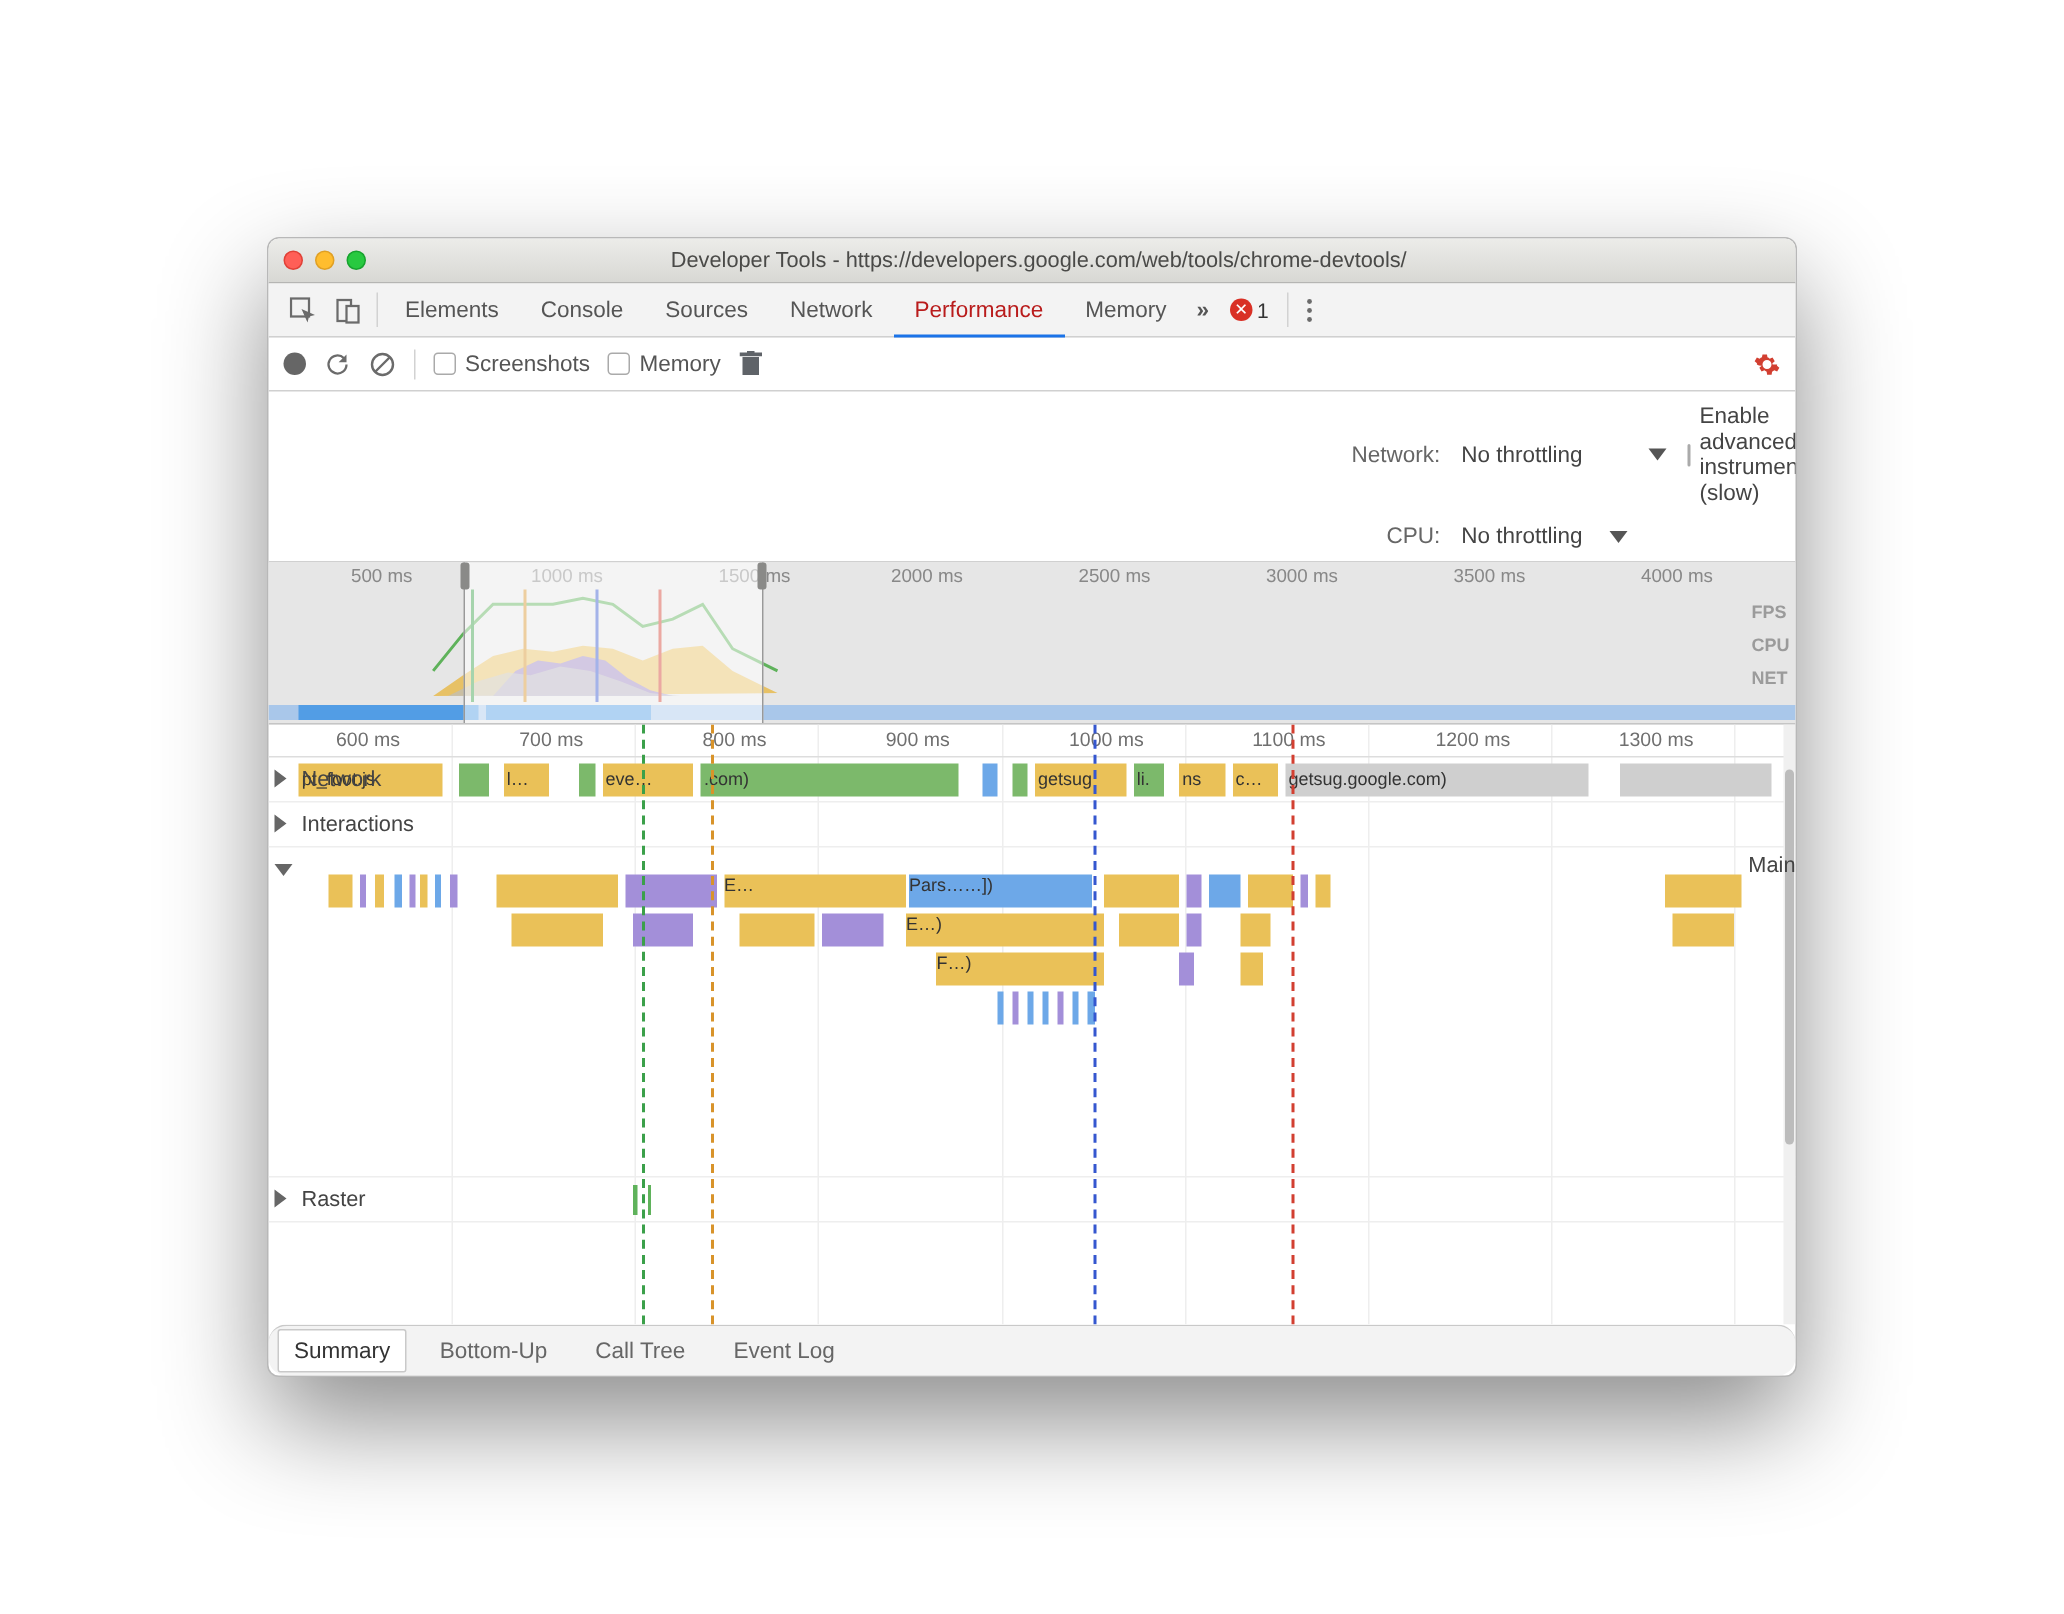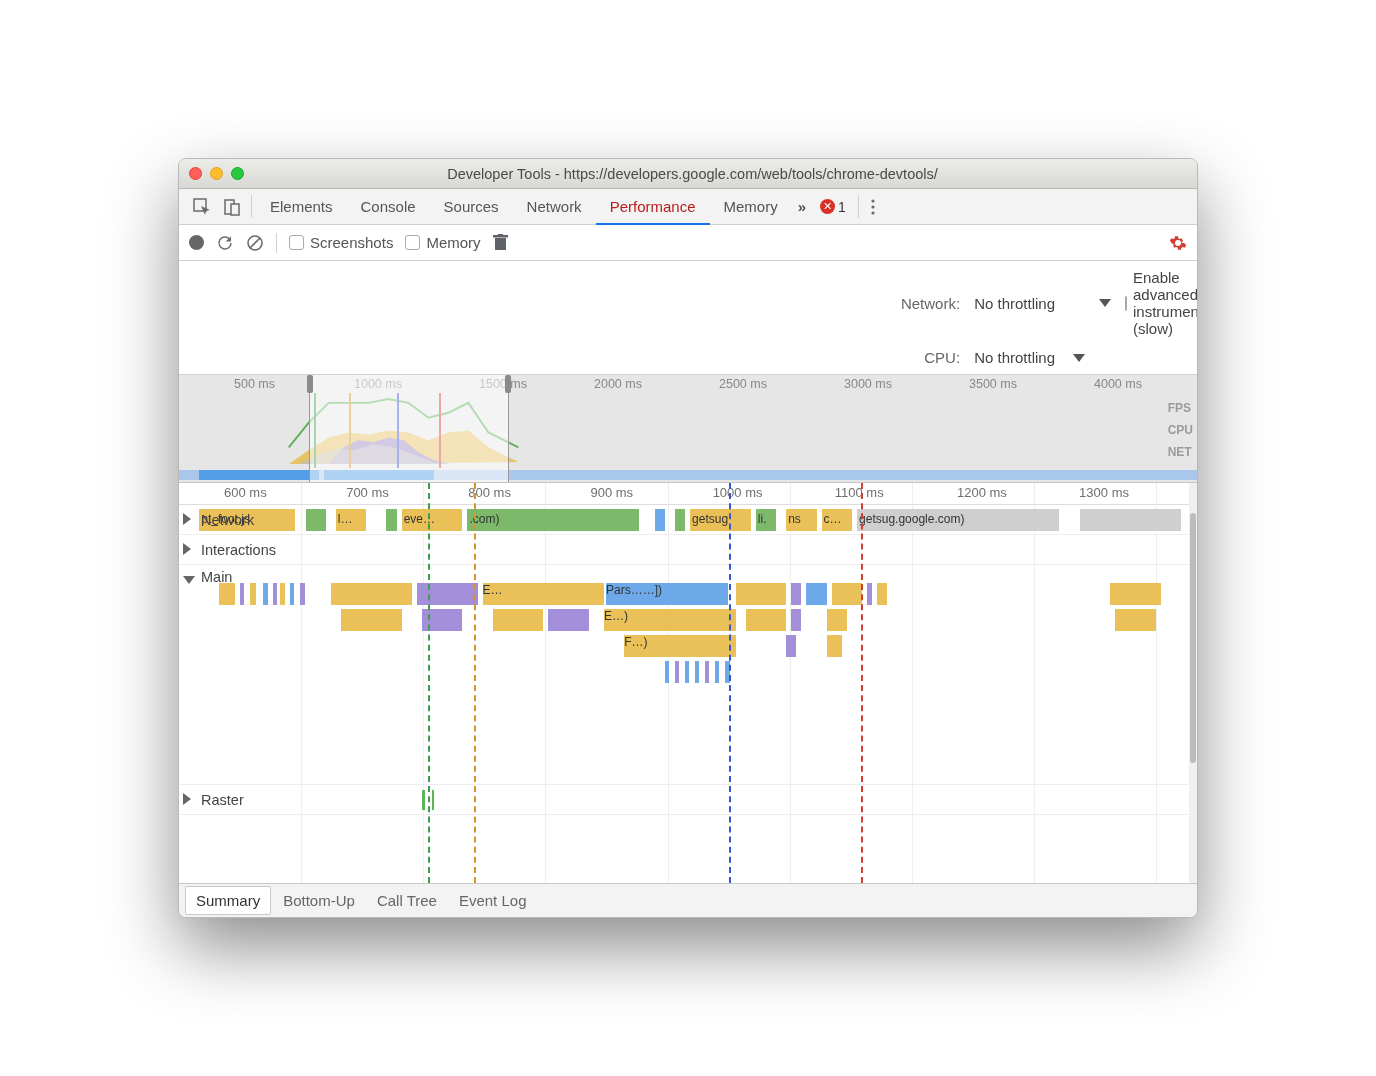--- a/index.html
+++ b/index.html
@@ -149,21 +149,21 @@
   border-bottom: 1px solid #eee;
   display: flex;
   align-items: center;
   position: relative;
 }
 .row .toggle {
   width: 14px; margin-left: 4px; margin-right: 4px; color:#666;
 }
 .row .rlabel { font-size: 14.5px; color: #444; z-index:3; background:transparent; }
 .row.frames { height: 30px; }
-.row.main-track { height: 220px; align-items:flex-start; border-bottom:1px solid #eee; }
+.row.main-track { height: 220px; align-items:flex-start; border-bottom:1px solid #eee;justify-content:space-between; }
 .tri-right { width:0;height:0;border-top:6px solid transparent;border-bottom:6px solid transparent;border-left:8px solid #666; display:inline-block;}
 .tri-down2 { width:0;height:0;border-left:6px solid transparent;border-right:6px solid transparent;border-top:8px solid #666; display:inline-block;}
 
 .track-canvas { position:absolute; left:0; right:6px; top:0; bottom:0; }
 .netblk { position:absolute; top:4px; height:22px; font-size:12px; color:#333; overflow:hidden; white-space:nowrap; padding:3px 2px; }
 .netblk.green { background:#7cb96b; }
 .netblk.yellow { background:#eac158; }
 .netblk.blue { background:#6da8e8; }
 .netblk.grey { background:#cfcfcf; }
 
@@ -187,23 +187,24 @@
 .scrollthumb { position:absolute; right:1px; width:6px; background:#bcbcbc; border-radius:3px; }
 
 
 .bottom {
   height: 34px;
   border-top: 1px solid #c9c9c9;
   background: #f3f3f3;
   display: flex;
   align-items: center;
   padding: 0 6px;
-  gap: 2px;
+  gap: 12px;
   font-size: 15px;
   color: #666;
+  border-radius: 12px;
 }
 .btab { padding: 5px 10px; }
 .btab.active { background:#fff; border:1px solid #c9c9c9; border-radius:2px; color:#333; }
 
 svg { display:block; }
 </style>
 </head>
 <body>
 
 <div class="window">

